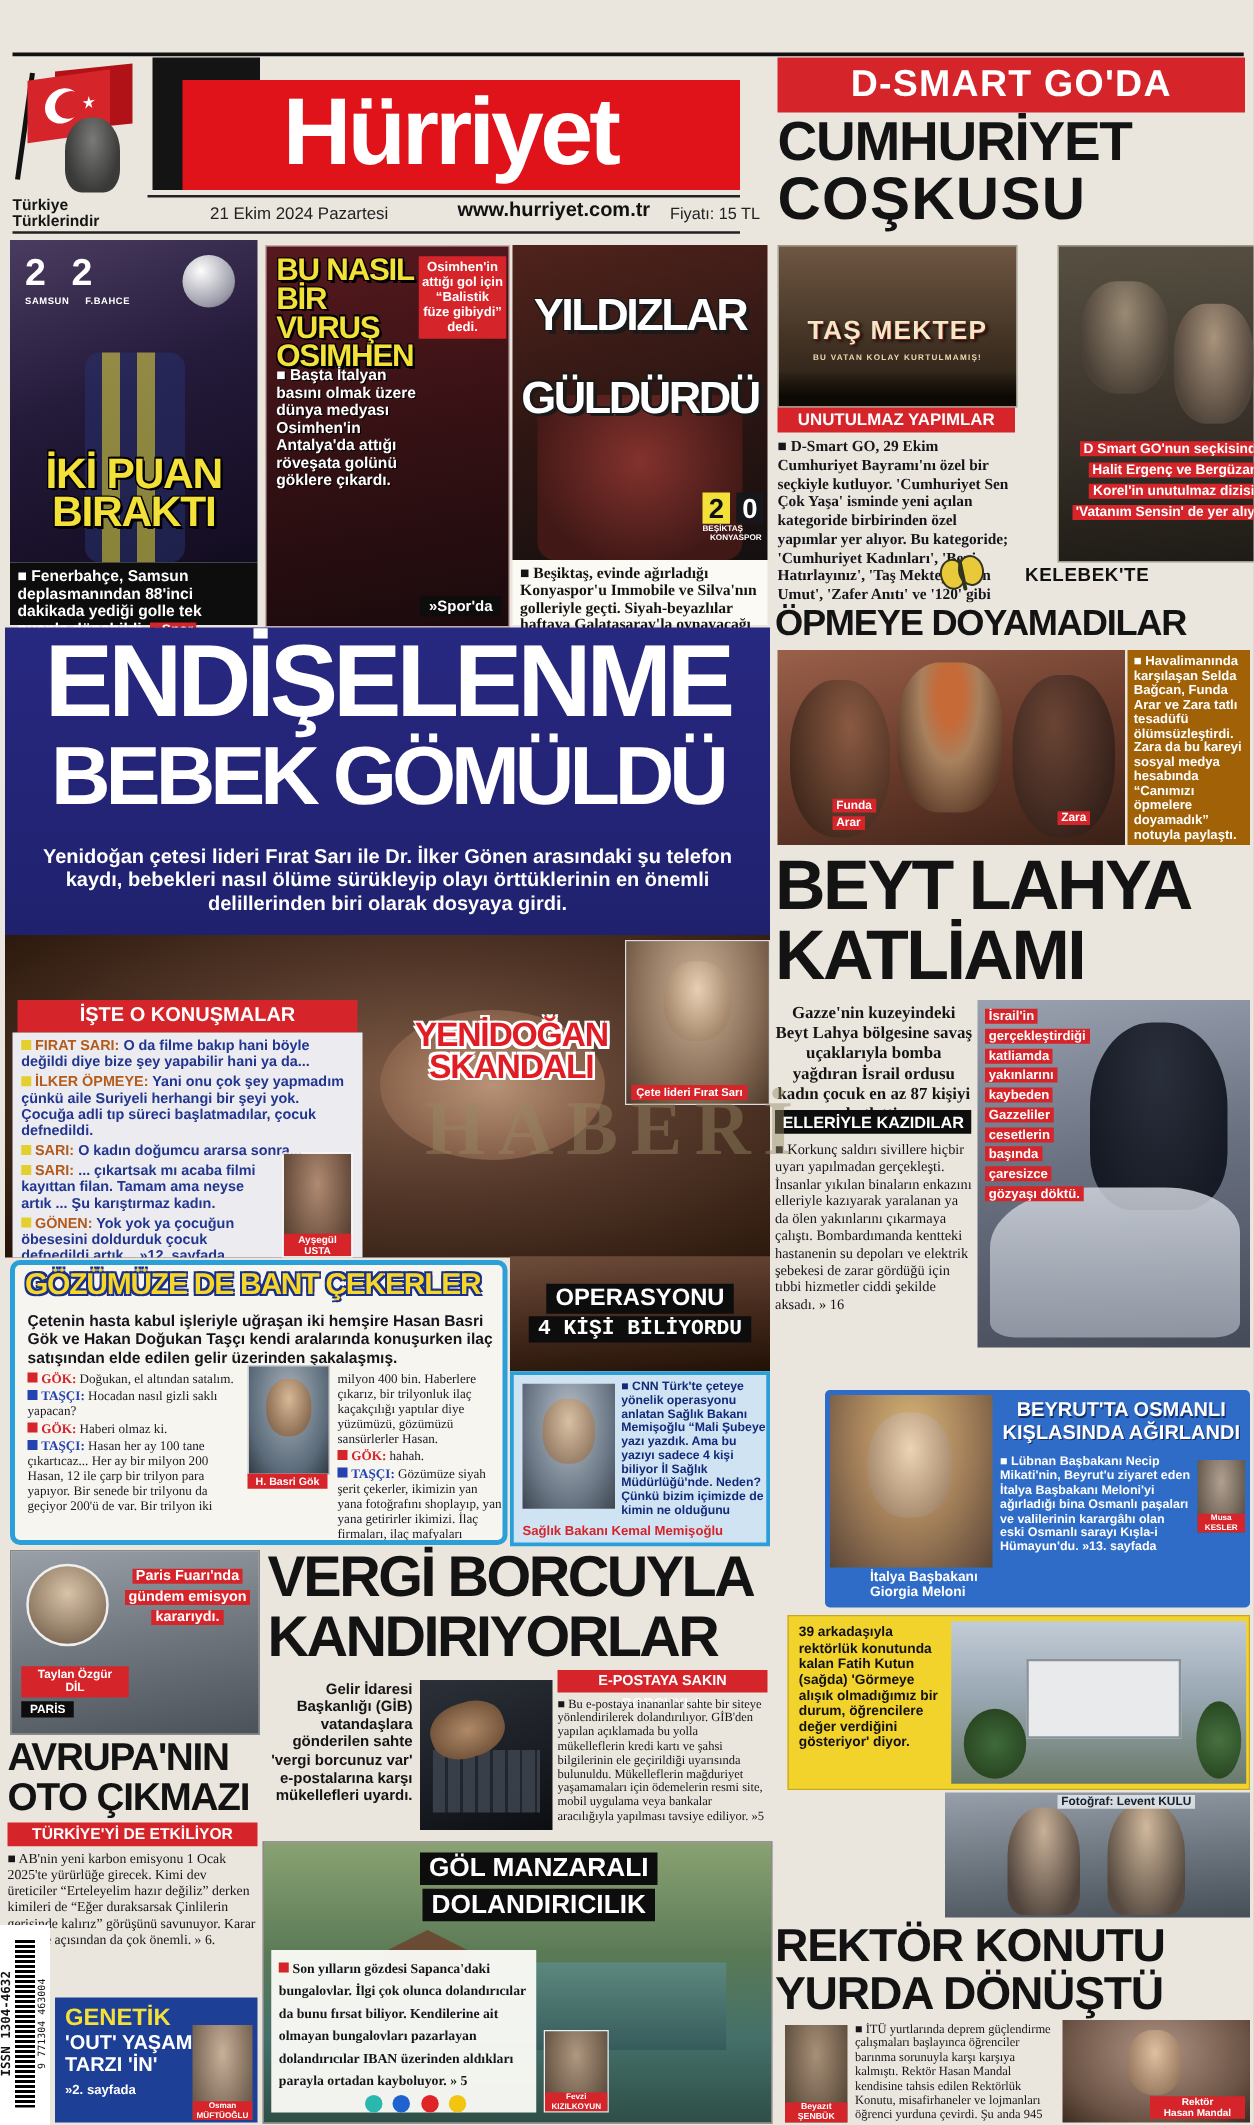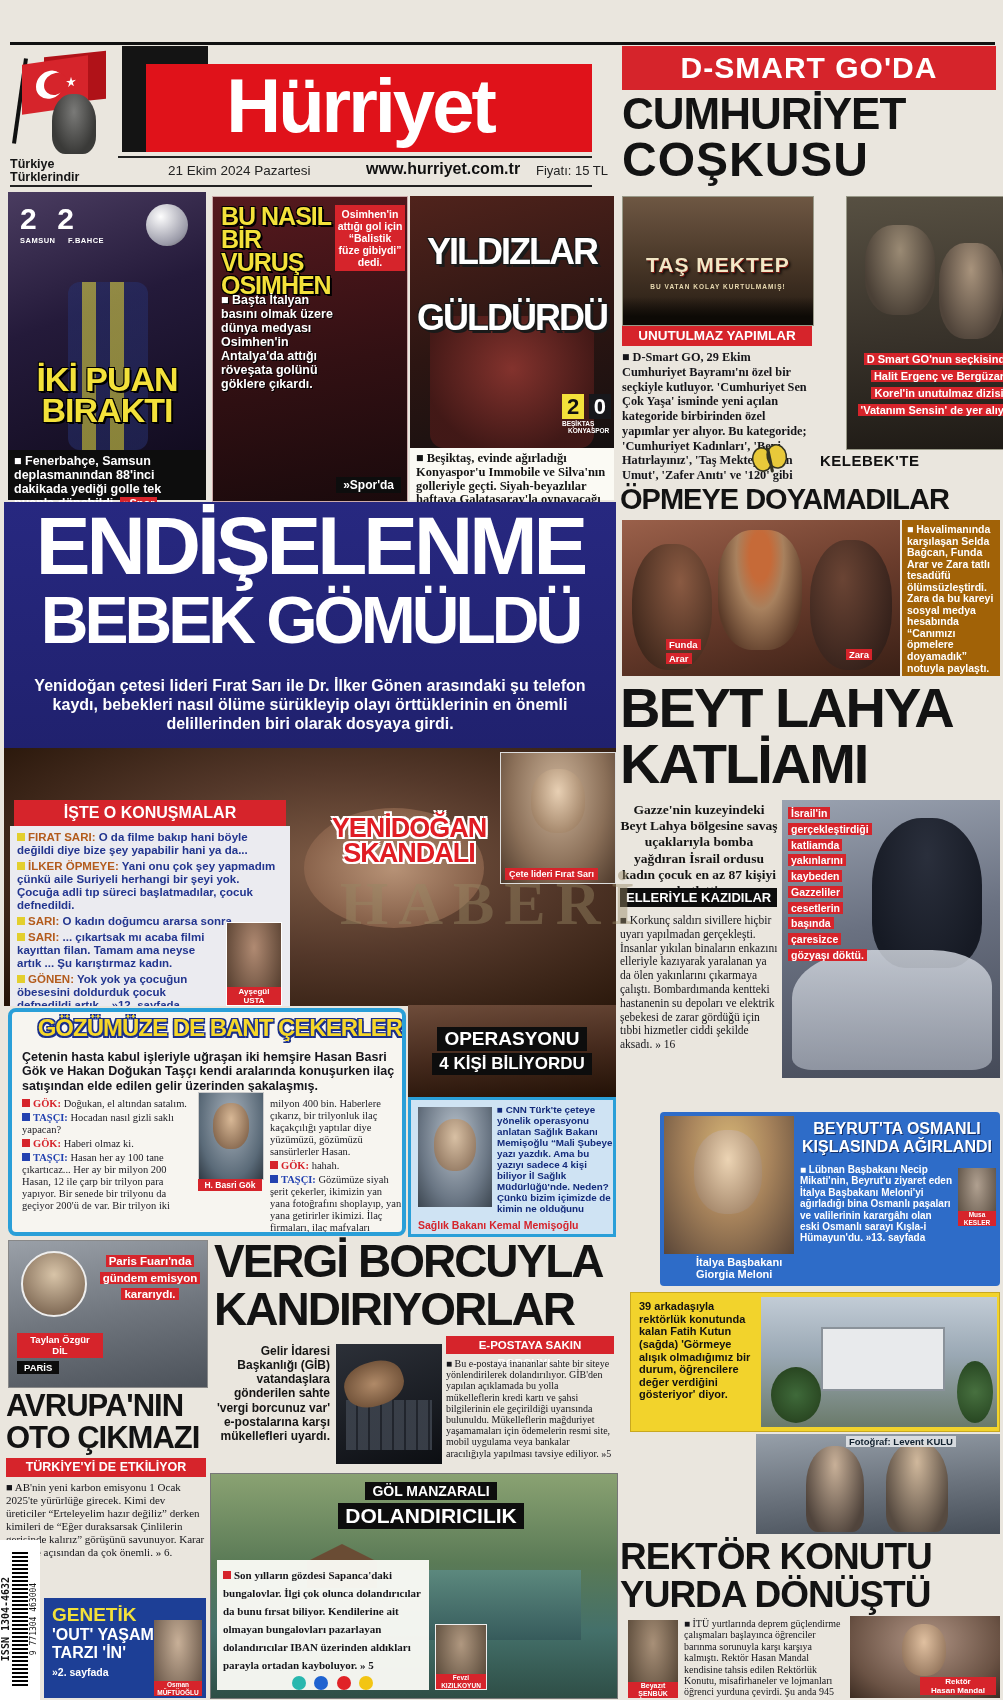--- a/index.html
+++ b/index.html
@@ -11,21 +11,21 @@
   .pre{white-space:pre-line;}
   .c{text-align:center;}
   .wb{color:#fff;font-weight:bold;}
   .photo{position:absolute;overflow:hidden;}
   .redbar{background:#d6242b;color:#fff;font-weight:900;text-align:center;}
   .redcap{background:#d6242b;color:#fff;font-weight:bold;padding:0 3px;line-height:1.45;
           box-decoration-break:clone;-webkit-box-decoration-break:clone;}
   .blackcap{background:#0d0d0d;color:#ffffff;font-weight:900;padding:1px 7px;display:inline-block;}
   .sh-b{text-shadow:2px 2px 0 #000,-1px -1px 0 #000,1px -1px 0 #000,-1px 1px 0 #000;}
   .sh-w{text-shadow:2px 2px 0 #fff,-2px -2px 0 #fff,2px -2px 0 #fff,-2px 2px 0 #fff,0 2px 0 #fff,2px 0 0 #fff;}
-  .sh-n{text-shadow:1.5px 1.5px 0 #1a2f8a,-1.5px -1.5px 0 #1a2f8a,1.5px -1.5px 0 #1a2f8a,-1.5px 1.5px 0 #1a2f8a;text-align:right;}
+  .sh-n{text-shadow:1.5px 1.5px 0 #1a2f8a,-1.5px -1.5px 0 #1a2f8a,1.5px -1.5px 0 #1a2f8a,-1.5px 1.5px 0 #1a2f8a;}
   .sq{display:inline-block;width:8px;height:8px;margin-right:3px;}
   .sq.y{background:#e3cf2e;} .sq.rd{background:#d6242b;} .sq.bl{background:#2442b0;}
   .talk{font-size:11.5px;line-height:1.13;font-weight:bold;color:#22358f;margin-bottom:3px;}
   .talk b{color:#b35b1c;text-align:center;}
   .g-item{font-size:10.5px;line-height:1.14;margin-bottom:2px;color:#1a1a22;}
   .g-item b.red{color:#d6242b;} .g-item b.blue{color:#2442b0;}
   .stripes{background:repeating-linear-gradient(90deg,#000 0 2px,#fff 2px 4px);}
   .dot{width:14px;height:14px;border-radius:50%;display:inline-block;margin-right:4px;}
 </style>
 </head>
@@ -211,21 +211,21 @@
       <div class="g-item serif">milyon 400 bin. Haberlere çıkarız, bir trilyonluk ilaç kaçakçılığı yaptılar diye yüzümüzü, gözümüzü sansürlerler Hasan.</div>
       <div class="g-item serif"><span class="sq rd"></span><b class="red">GÖK:</b> <span>hahah.</span></div>
       <div class="g-item serif"><span class="sq bl"></span><b class="blue">TAŞÇI:</b> <span>Gözümüze siyah şerit çekerler, ikimizin yan yana fotoğrafını shoplayıp, yan yana getirirler ikimizi. İlaç firmaları, ilaç mafyaları peşimize düşerler... »12</span></div>
     </div>
   </div>
 
   <div class="r" style="left:408px;top:1005px;width:208px;height:232px;">
     <div class="photo" style="left:0;top:0;width:208px;height:92px;background:linear-gradient(175deg,#6e4c3a 0%,#44291c 55%,#221106 100%);"></div>
     <div class="r c" style="left:0;top:22px;width:208px;">
       <span class="blackcap" style="font-size:19px;">OPERASYONU</span><br>
-      <span class="blackcap" style="font-size:17px;margin-top:2px;">4 KİŞİ BİLİYORDU</span>
+      <span class="blackcap" style="font-size:17px;margin-top:2px;font-family:Liberation Mono, monospace;">4 KİŞİ BİLİYORDU</span>
     </div>
     <div class="r" style="left:0;top:92px;width:208px;height:140px;background:#cfe3f3;border:3px solid #2a9fd8;box-sizing:border-box;overflow:hidden;">
       <div class="photo" style="left:7px;top:7px;width:74px;height:100px;background:radial-gradient(ellipse at 50% 30%,#b8c2cc 0%,#6a7684 65%,#3c4650 100%);">
         <div class="r" style="left:16px;top:12px;width:42px;height:52px;background:radial-gradient(ellipse at 50% 35%,#d8c0a4,#8a705a 90%);border-radius:45%;"></div>
       </div>
       <div class="r" style="left:86px;top:5px;width:116px;height:108px;font-size:9.8px;font-weight:bold;line-height:1.12;color:#132a7a;overflow:hidden;">■ CNN Türk'te çeteye yönelik operasyonu anlatan Sağlık Bakanı Memişoğlu “Mali Şubeye yazı yazdık. Ama bu yazıyı sadece 4 kişi biliyor İl Sağlık Müdürlüğü'nde. Neden? Çünkü bizim içimizde de kimin ne olduğunu bilmiyorduk. Bunu çok gizli yaptık” dedi. »12. sayfada</div>
       <div class="r" style="left:7px;bottom:3px;width:196px;font-size:10.5px;font-weight:900;color:#d6242b;">Sağlık Bakanı Kemal Memişoğlu</div>
     </div>
   </div>
 
@@ -310,21 +310,21 @@
     <div class="photo" style="left:110px;top:22px;width:48px;height:76px;background:radial-gradient(ellipse at 50% 30%,#c8b098,#6a584a 85%);">
       <div class="r redbar pre" style="left:0;bottom:0;width:48px;font-size:6.5px;line-height:1.15;">Osman
 MÜFTÜOĞLU</div>
     </div>
   </div>
 
   <div class="photo" style="left:210px;top:1473px;width:406px;height:224px;background:linear-gradient(180deg,#8aa272 0%,#5a7a56 40%,#44706a 70%,#2e4e46 100%);border:1px solid #777;">
     <div class="r" style="left:40px;top:96px;width:330px;height:70px;background:linear-gradient(180deg,#5c8a82,#35595a);opacity:.9;"></div>
     <div class="r" style="left:96px;top:70px;width:70px;height:44px;background:#6a4c34;clip-path:polygon(0 40%,50% 0,100% 40%,100% 100%,0 100%);"></div>
     <div class="r c" style="left:70px;top:8px;width:300px;">
-      <span class="blackcap" style="font-size:14px;">GÖL MANZARALI</span><br>
+      <span class="blackcap" style="font-size:21px;">GÖL MANZARALI</span><br>
       <span class="blackcap" style="font-size:21px;margin-top:3px;">DOLANDIRICILIK</span>
     </div>
     <div class="r" style="left:6px;top:86px;width:212px;height:130px;background:rgba(250,250,245,.96);padding:5px 6px;box-sizing:border-box;">
       <span class="sq rd"></span><span class="serif" style="font-size:11px;line-height:1.16;color:#15151a;font-weight:bold;">Son yılların gözdesi Sapanca'daki bungalovlar. İlgi çok olunca dolandırıcılar da bunu fırsat biliyor. Kendilerine ait olmayan bungalovları pazarlayan dolandırıcılar IBAN üzerinden aldıkları parayla ortadan kayboluyor. » 5</span>
     </div>
     <div class="photo" style="left:224px;top:150px;width:50px;height:64px;background:radial-gradient(ellipse at 50% 30%,#b09880,#5c4c3c 85%);border:1px solid #eee;">
       <div class="r redbar pre" style="left:0;bottom:0;width:50px;font-size:6.5px;line-height:1.15;">Fevzi
 KIZILKOYUN</div>
     </div>
   </div>

